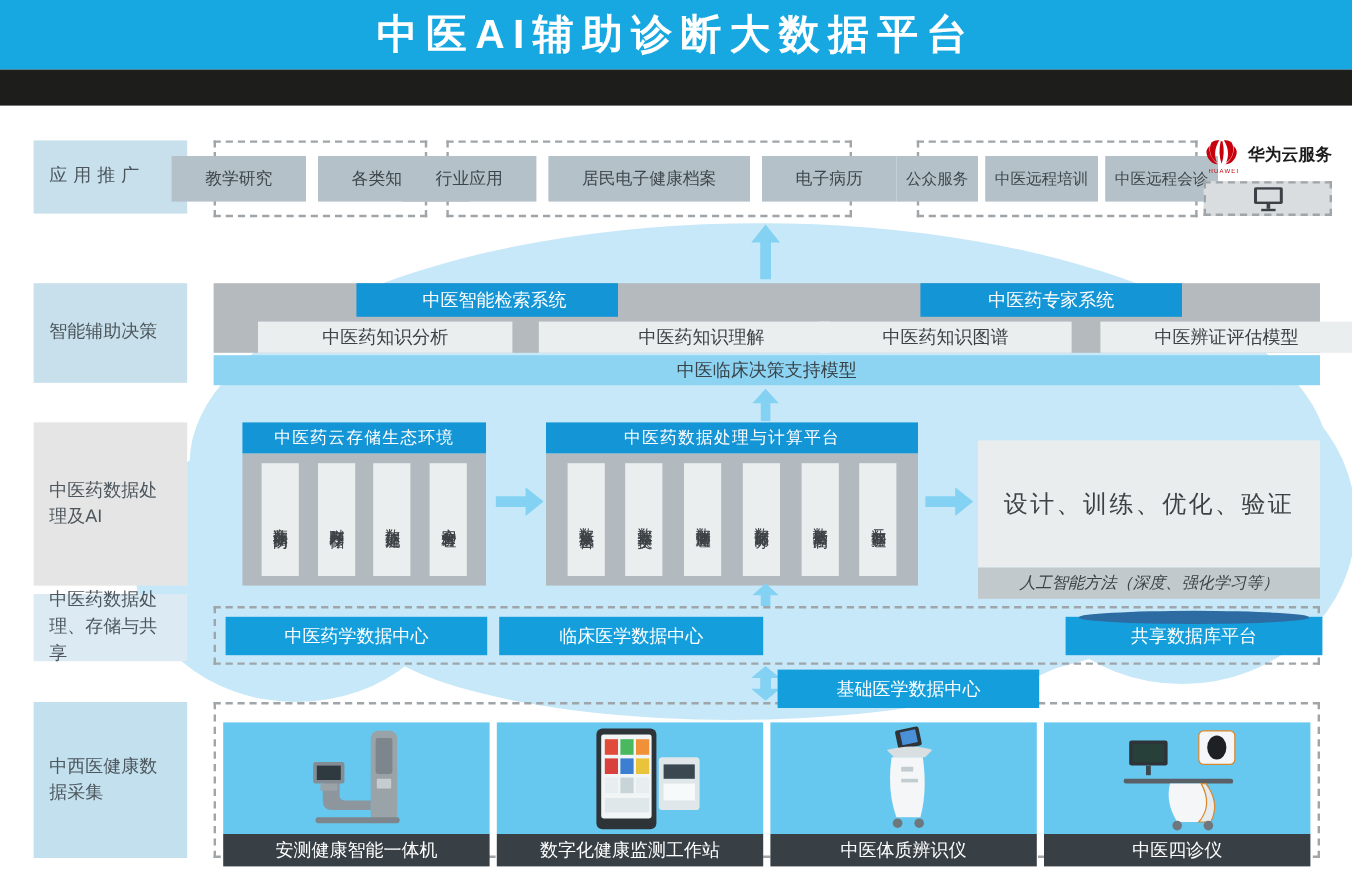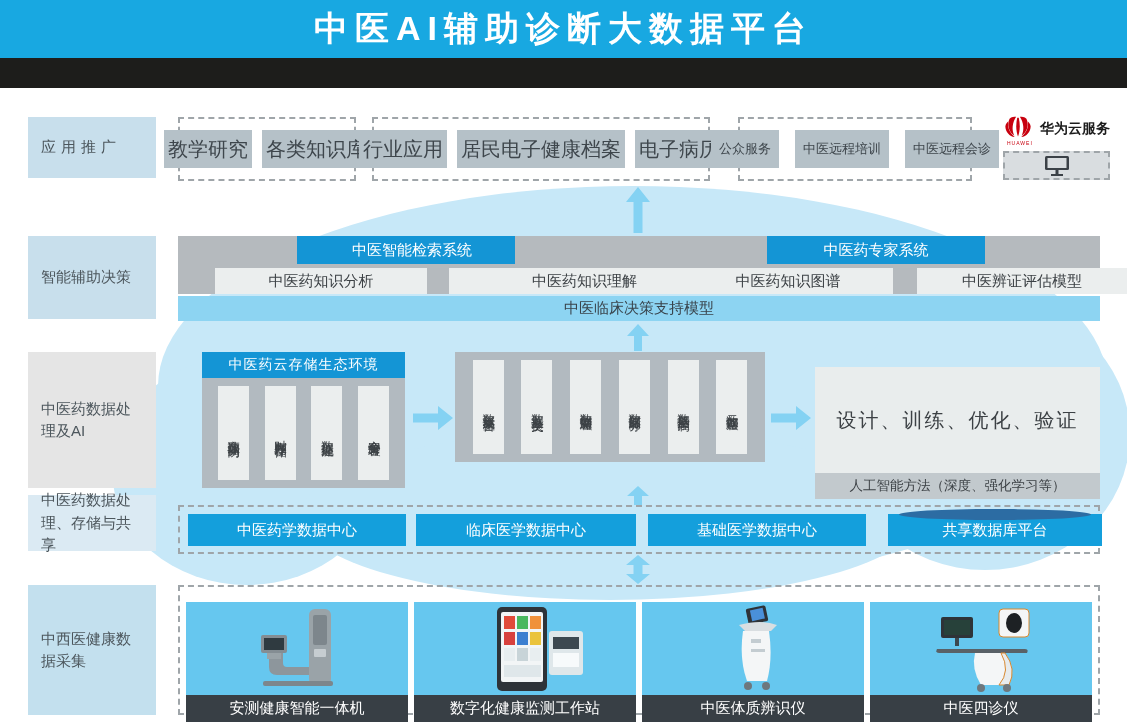--- a/index.html
+++ b/index.html
@@ -27,23 +27,23 @@
   .lab2 { top:236px; height:83px; background:#c8dfec; }
   .lab3 { top:352px; height:136px; background:#e5e5e5; }
   .lab4 { top:495px; height:56px; background:#dbeaf3; }
   .lab5 { top:585px; height:130px; background:#c3e0ee; }
 
   
   .dgroup { position:absolute; top:117px; height:64px; border:2px dashed #9fa5a9;
             display:flex; align-items:center; justify-content:center; gap:10px; z-index:1;}
   .g1 { left:178px; width:178px; }
   .g2 { left:372px; width:338px; }
-  .g3 { left:738px; width:234px; gap:16px;}
+  .g3 { left:764px; width:234px; gap:6px;}
   .gbox { background:#b5c1c8; color:#3e464c; height:38px; display:flex; align-items:center;
-          justify-content:center; font-size:20px; padding:0 4px; white-space:nowrap;}
+          justify-content:center; font-size:14px; padding:0 28px; white-space:nowrap;}
   .g3 .gbox { font-size:13px; padding:0 8px; }
 
   .huawei-wrap { position:absolute; left:1003px; top:112px; width:110px; z-index:1; }
   .huawei-row { display:flex; align-items:center; gap:7px; height:34px; }
   .hw-logo { width:30px; height:30px; display:block; }
   .hw-brand { position:absolute; left:4px; top:28px; font-size:5px; letter-spacing:1px; color:#c8000e; }
   .hw-label { font-size:14px; color:#1c1c1c; font-weight:bold; white-space:nowrap; }
   .monitor-box { margin-top:5px; width:107px; height:29px; border:2px dashed #9fa5a9; background:#d9dde0;
                  display:flex; align-items:center; justify-content:center; }
 
@@ -67,36 +67,36 @@
   .proc-body { background:#b2bac0; height:110px; display:flex; align-items:center; justify-content:space-evenly; }
   .pb-left { left:178px; width:227px;padding-left:24px; }
   .pb-mid  { left:455px; width:310px; }
   .vbox { background:#ebeeee; color:#3c4145; width:31px; height:94px; font-size:12.5px;
           writing-mode:vertical-rl; text-orientation:upright; letter-spacing:1px;
           display:flex; align-items:center; justify-content:center; }
   .ai-block { position:absolute; left:815px; top:367px; width:285px; z-index:1; }
   .ai-main { height:106px; background:#e9eded; color:#3c4145; font-size:20px; letter-spacing:2px;
              display:flex; align-items:center; justify-content:center; }
   .ai-foot { height:26px; background:#c2c9cd; color:#3c4145; font-size:13.5px;
-             display:flex; align-items:center; justify-content:center; }
+             display:flex; align-items:center; justify-content:center;font-style:italic; }
 
   
   .harrow { position:absolute; z-index:1; }
   .ha1 { left:413px; top:406px; } .ha2 { left:771px; top:406px; }
   .varrow { position:absolute; z-index:2; }
   .va1 { left:626px; top:187px; } .va2 { left:627px; top:324px; }
   .va3 { left:627px; top:486px; } .va4 { left:626px; top:555px; }
 
   
   .dc-wrap { position:absolute; left:178px; top:505px; width:922px; height:49px;
              border:2px dashed #9fa5a9; z-index:1; }
   .dcbox { position:absolute; top:514px; height:32px; background:#149fdc; color:#fff; font-size:15px;
            display:flex; align-items:center; justify-content:center; z-index:2; }
   .dc1 { left:188px; width:218px; } .dc2 { left:416px; width:220px; }
-  .dc3 { left:648px; width:218px; } .dc4 { left:888px; width:214px; overflow:visible; }
+  .dc3 { left:648px; width:218px;margin-top:44px; } .dc4 { left:888px; width:214px; overflow:visible; }
   .dc4 .cyl { position:absolute; left:5%; top:-5px; width:90%; height:11px; background:#2c6ca3;
               border-radius:50%; z-index:-1; }
 
   
   .dev-wrap { position:absolute; left:178px; top:585px; width:922px; height:130px;
               border:2px dashed #9fa5a9; display:flex; align-items:center; justify-content:space-evenly; z-index:1;}
   .panel { width:222px; height:120px; display:flex; flex-direction:column;margin-top:24px; }
   .panel .pic { flex:1; background:#66c7ef; display:flex; align-items:center; justify-content:center; overflow:hidden;}
   .panel .cap { height:27px; background:#383f45; color:#fff; font-size:15px;
                 display:flex; align-items:center; justify-content:center; }
@@ -178,20 +178,21 @@
       <div class="vbox">数据流处理</div>
       <div class="vbox">安全分析管理</div>
     </div>
   </div>
 
   <svg class="harrow ha1" width="40" height="24" viewBox="0 0 40 24">
     <polygon points="40,12 25,0 25,7.5 0,7.5 0,16.5 25,16.5 25,24" fill="#84d2f3"></polygon>
   </svg>
 
   <div class="proc-block pb-mid">
+    <div class="proc-head">中医药数据处理与计算平台</div>
     <div class="proc-body">
       <div class="vbox">数据集成整合</div>
       <div class="vbox">数据共享交换</div>
       <div class="vbox">数据监测管理</div>
       <div class="vbox">数据订阅服务</div>
       <div class="vbox">数据质量控制</div>
       <div class="vbox">元数据管理</div>
     </div>
   </div>
 

